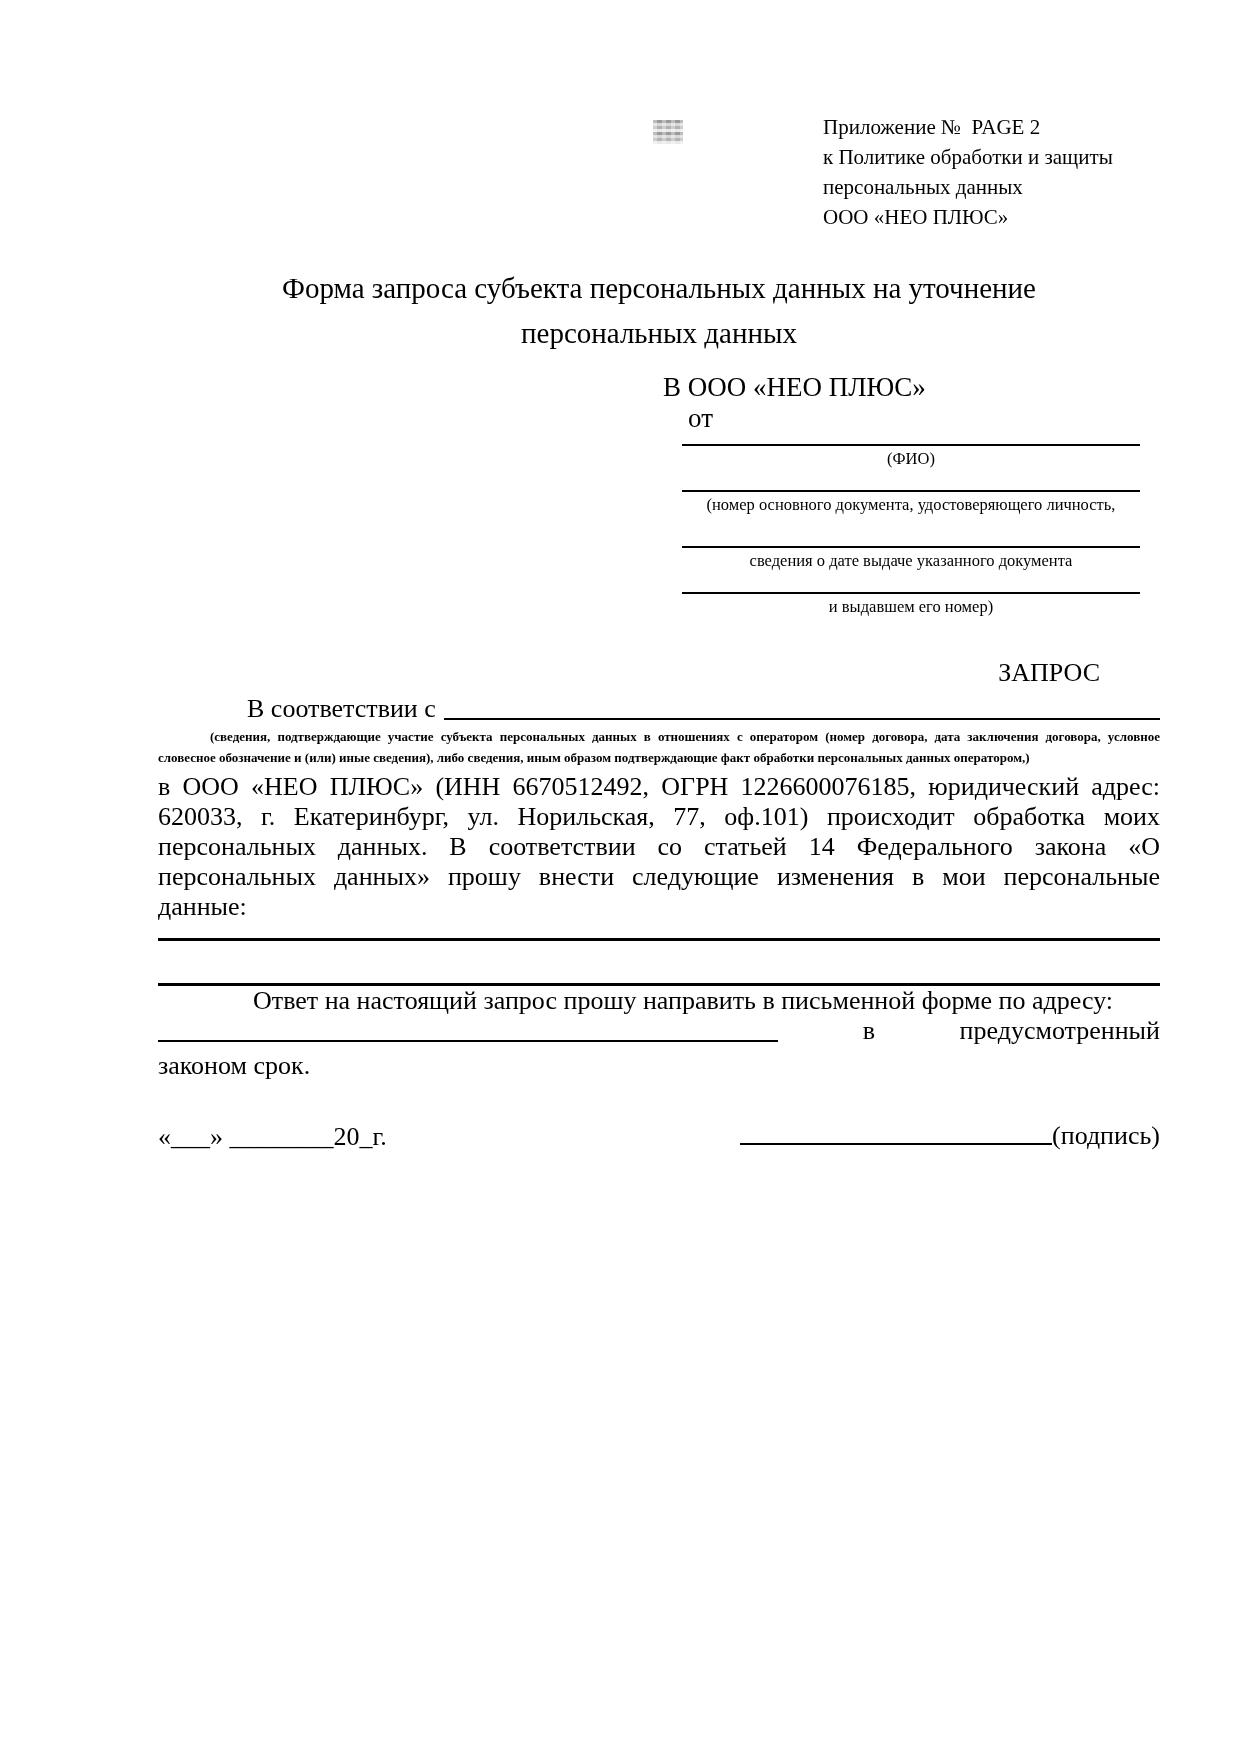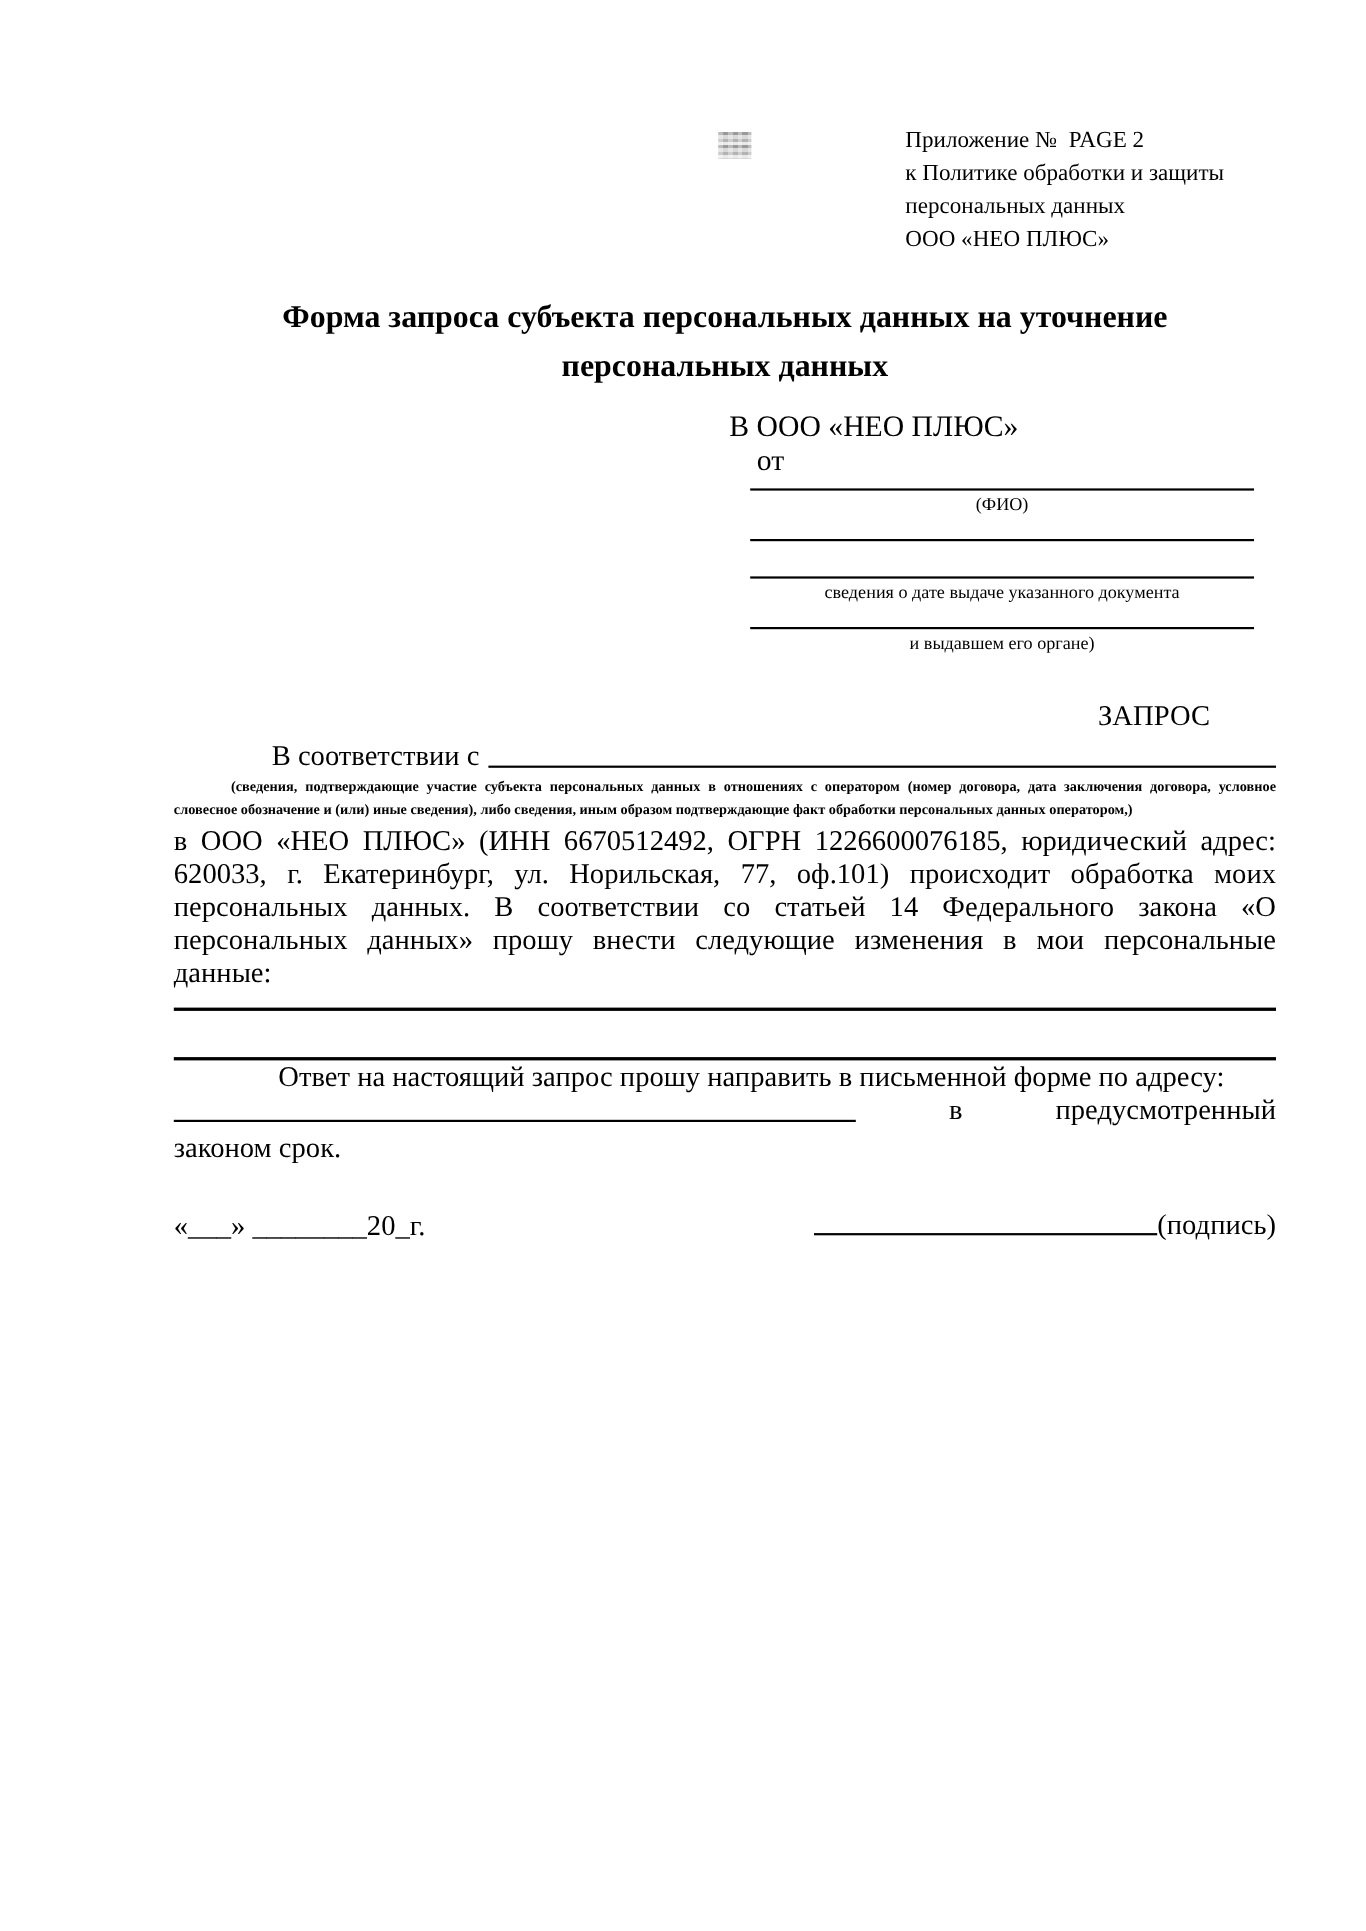--- a/index.html
+++ b/index.html
@@ -37,21 +37,21 @@
   .header-block {
     margin-left: 665px;
     padding-top: 112px;
     font-size: 21px;
     line-height: 30px;
   }
 
   .title {
     margin-top: 34px;
     text-align: center;
-    font-weight: bold;
+    font-weight: normal;
     font-size: 29px;
     line-height: 45px;
   }
 
   .recipient-to {
     margin-top: 16px;
     margin-left: 505px;
     font-size: 27px;
     line-height: 31px;
   }
@@ -183,26 +183,27 @@
     </div>
 
     <div class="recipient-to">В ООО «НЕО ПЛЮС»</div>
     <div class="recipient-from">от</div>
 
     <div class="fields">
       <div class="fill-row h12"></div>
       <div class="field-label">(ФИО)</div>
 
       <div class="fill-row h22"></div>
+      <div class="field-label">(номер основного документа, удостоверяющего личность,</div>
 
       <div class="fill-row h32"></div>
       <div class="field-label">сведения о дате выдаче указанного документа</div>
 
       <div class="fill-row h22"></div>
-      <div class="field-label">и выдавшем его органе)</div>
+      <div class="field-label">и выдавшем его номер)</div>
     </div>
 
     <div class="request-heading">ЗАПРОС</div>
 
     <div class="intro-row">
       <span class="intro-text">В соответствии с</span>
       <span class="intro-fill"></span>
     </div>
 
     <div class="footnote">(сведения, подтверждающие участие субъекта персональных данных в отношениях с оператором (номер договора, дата заключения договора, условное словесное обозначение и (или) иные сведения), либо сведения, иным образом подтверждающие факт обработки персональных данных оператором,)</div>

